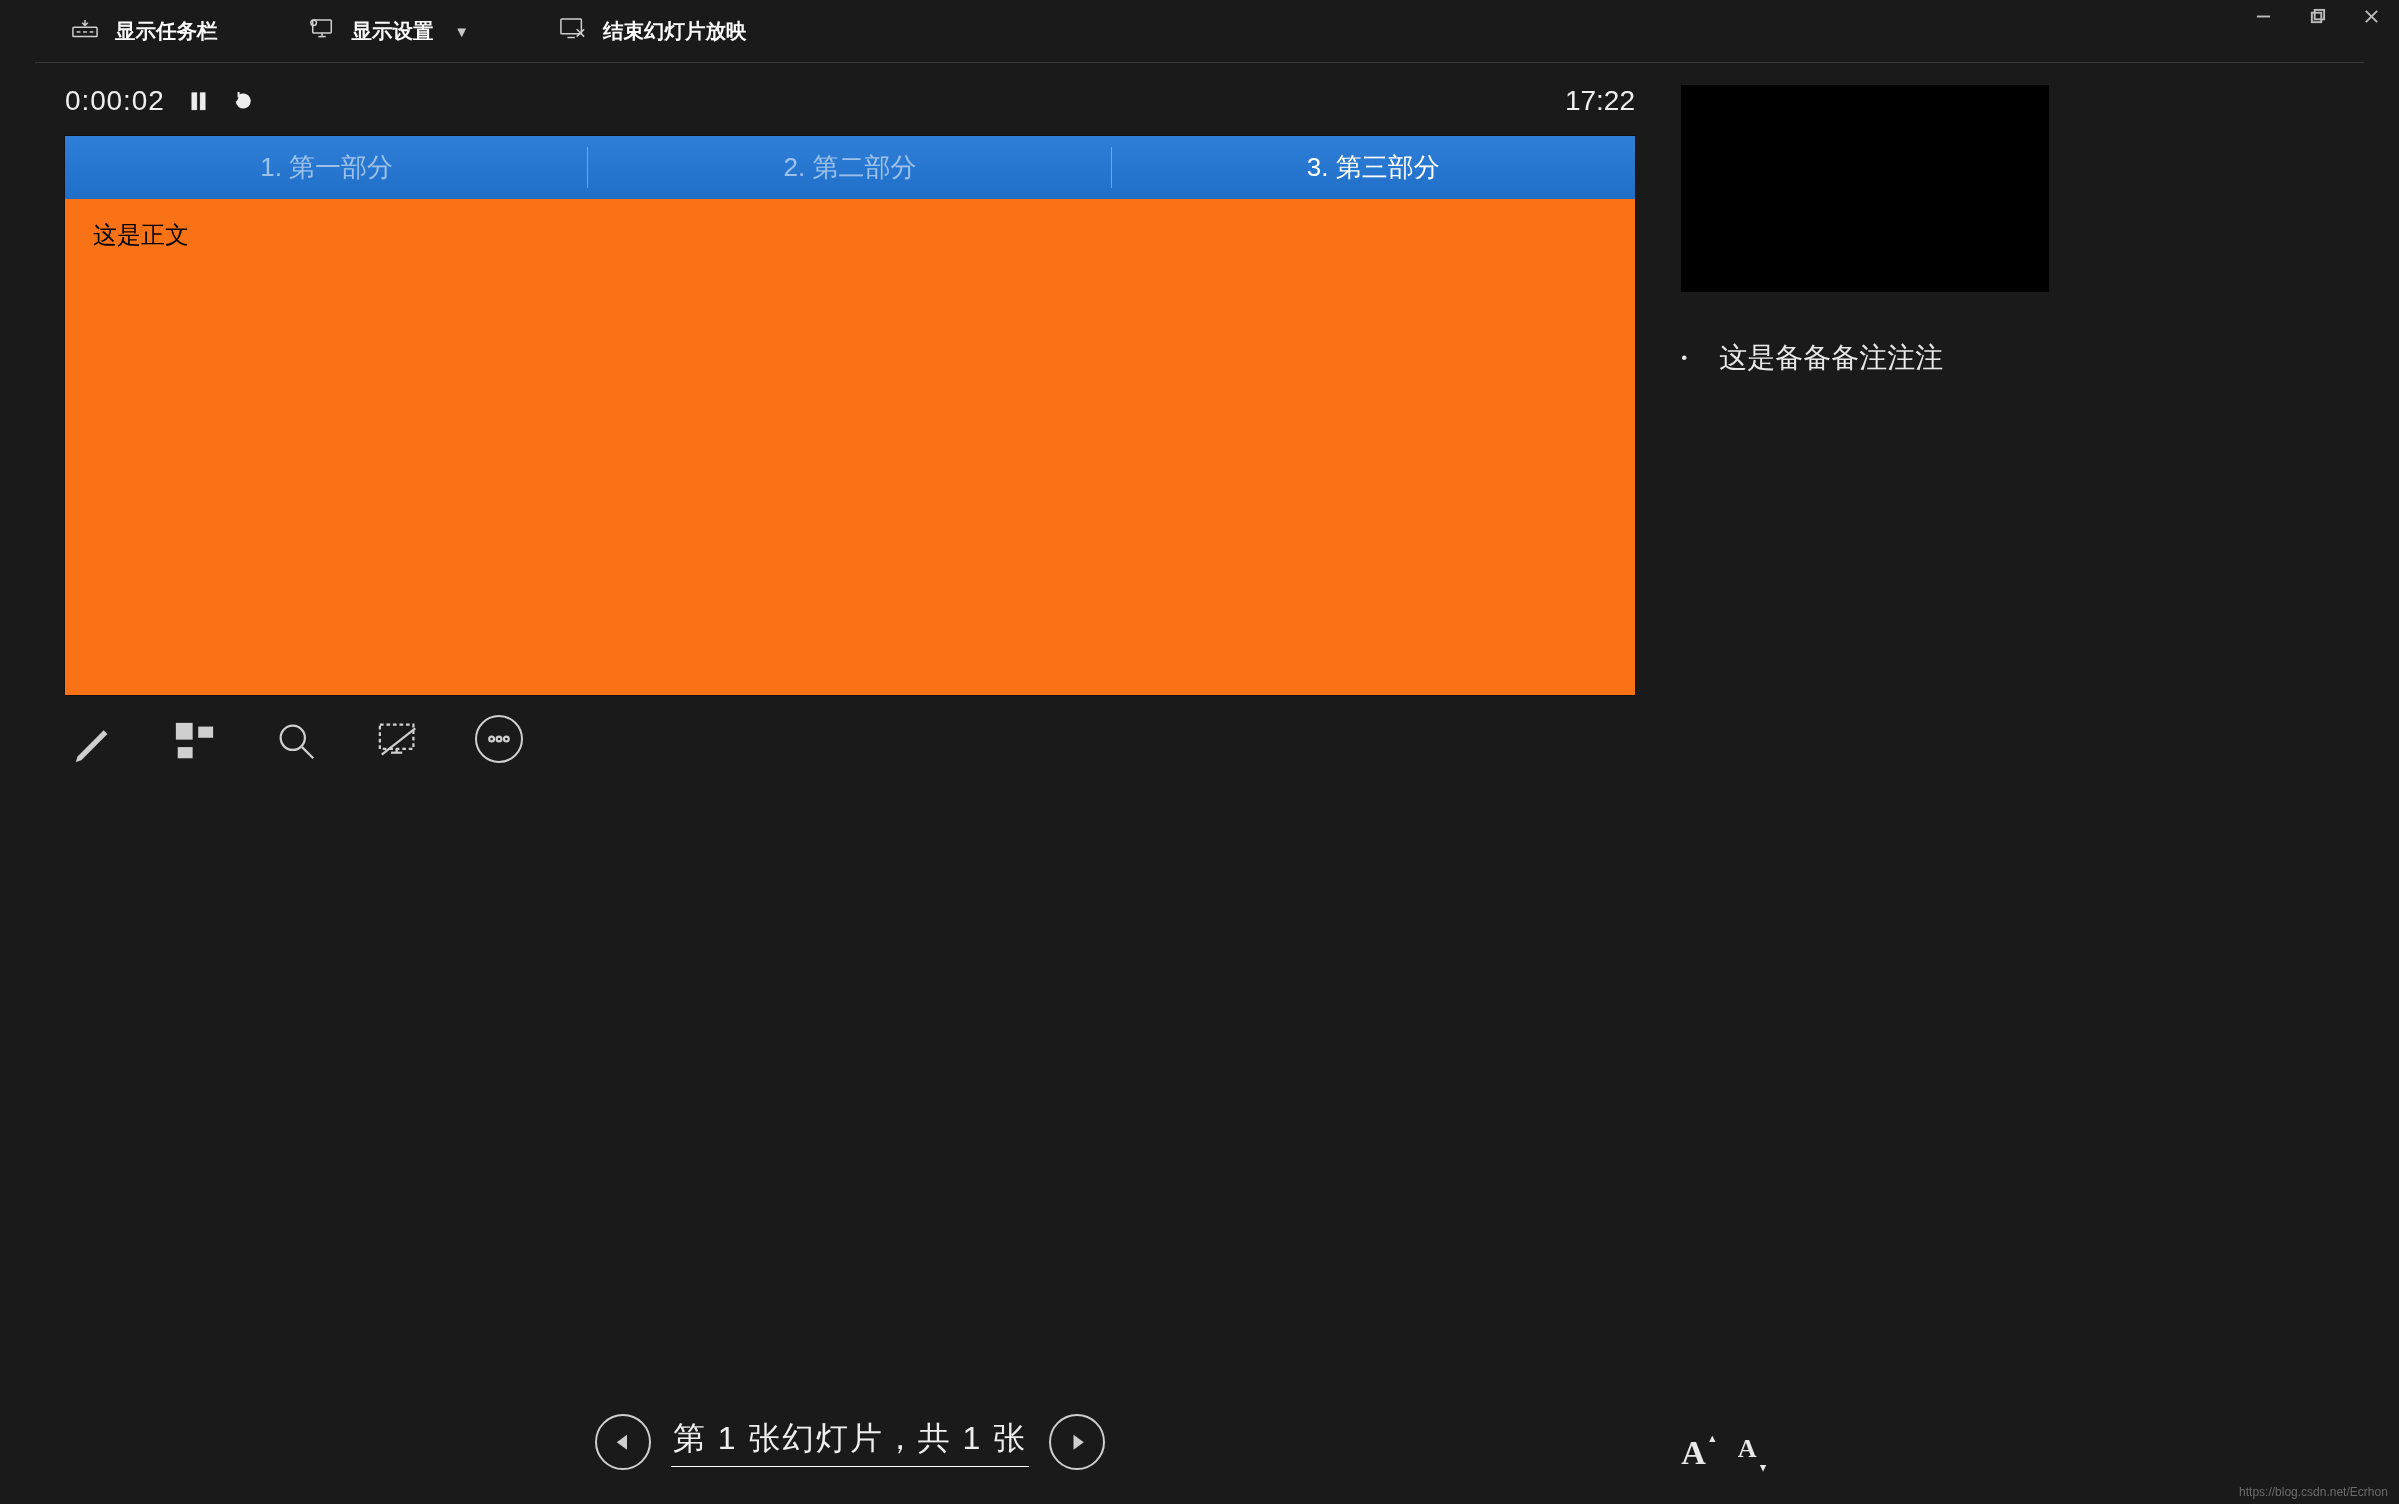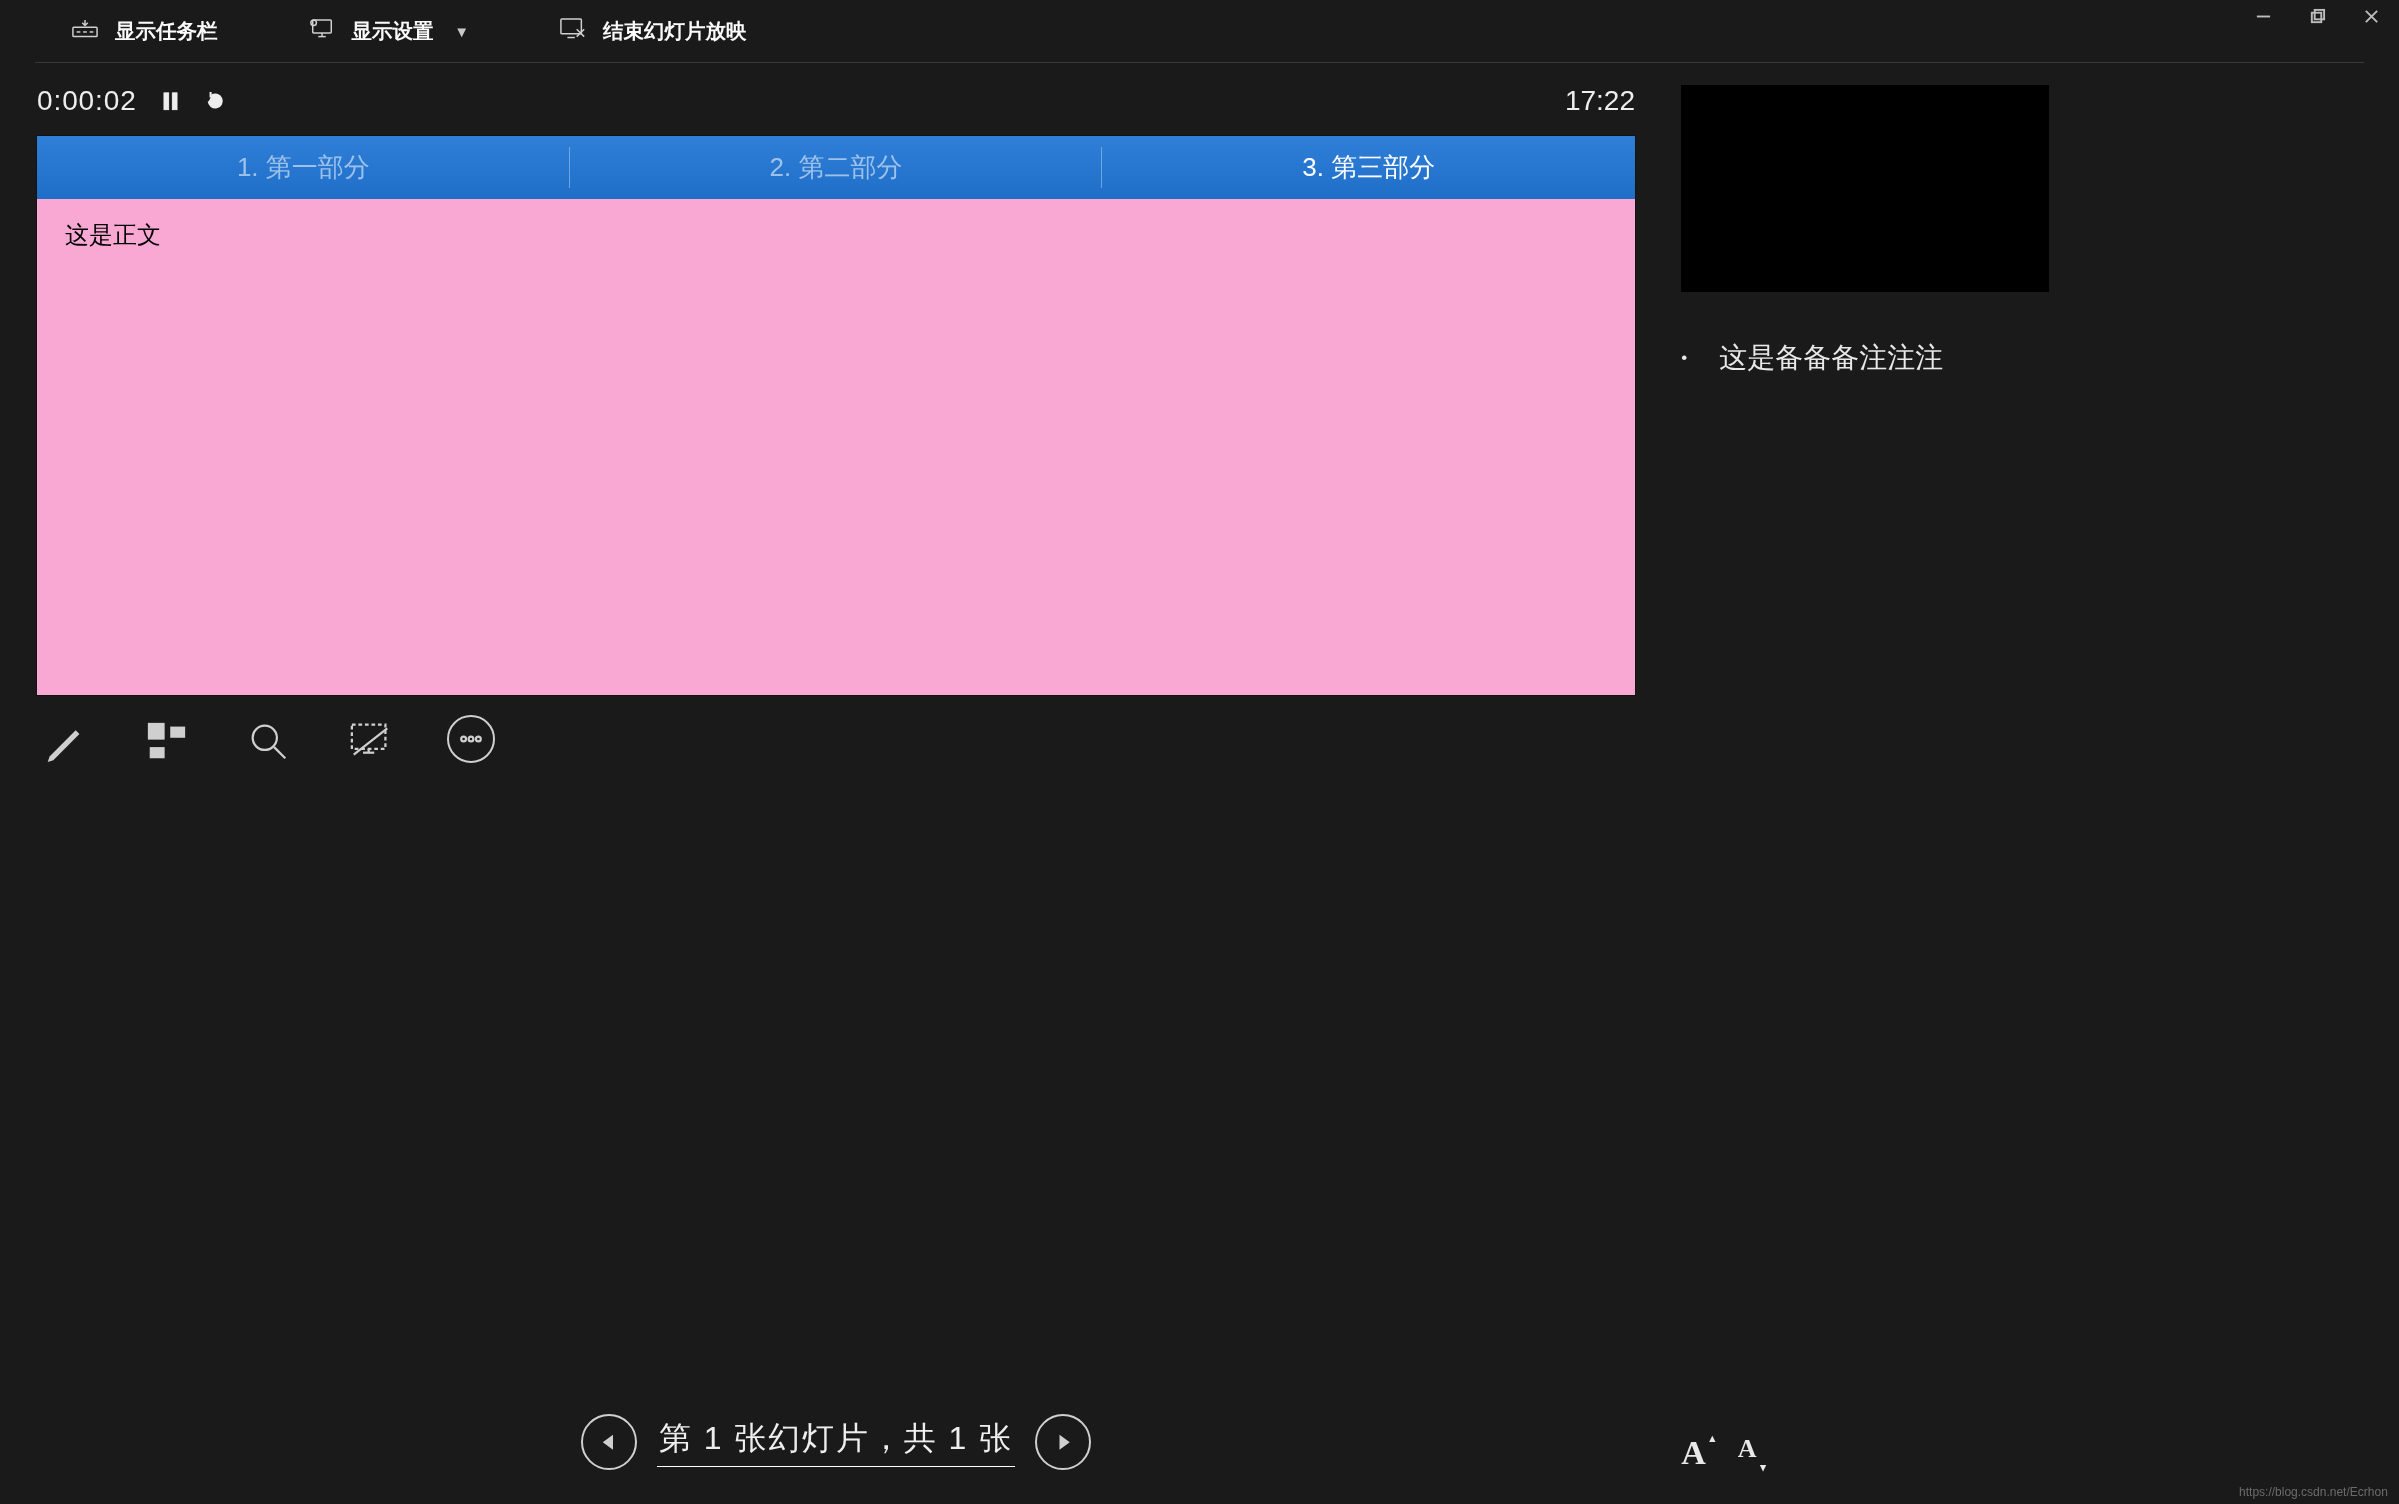--- a/index.html
+++ b/index.html
@@ -33,34 +33,34 @@
     position: absolute; top: 5.6px; right: 13px;
     display: flex; gap: 24px;
     color: #bdbdbd;
     z-index: 10;
   }
   .win-btn { width: 30px; height: 22.4px; display:flex; align-items:center; justify-content:center; cursor:pointer; }
   .win-btn svg { width: 17px; height: 17px; stroke: #bdbdbd; stroke-width: 2; fill: none; }
 
   
   .main { flex: 1; display: flex; }
-  .left-pane { flex: 1; display: flex; flex-direction: column; padding: 22.4px 37px 0 37px; }
+  .left-pane { flex: 1; display: flex; flex-direction: column; padding: 22.4px 37px 0 37px; margin-left: 28px; }
   .right-pane { width: 727px; display:flex; flex-direction:column; padding: 22.4px 37px 0 9.3px; }
 
   
   .timer-row { display:flex; align-items:center; gap: 22.4px; font-size: 26px; color:#eee; }
   .timer-row .elapsed { font-size: 28px; letter-spacing: 0.9px; }
   .timer-row .clock { margin-left: auto; font-size: 28px; }
   .timer-btn { width: 22.4px; height: 22.4px; display:flex; align-items:center; justify-content:center; cursor:pointer; }
   .timer-btn svg { stroke:#eee; fill:#eee; }
 
   
   .slide {
     margin-top: 18.6px;
-    background: #f9a8d4;
+    background: #f97316;
     width: 100%;
     height: 559px;
     display:flex; flex-direction:column;
     box-shadow: 0 0 0 0.9px rgba(0,0,0,0.3);
   }
   .slide-tabs {
     height: 63px;
     background: linear-gradient(#2f7ed8, #1f6fc9);
     display:flex;
     align-items:stretch;

